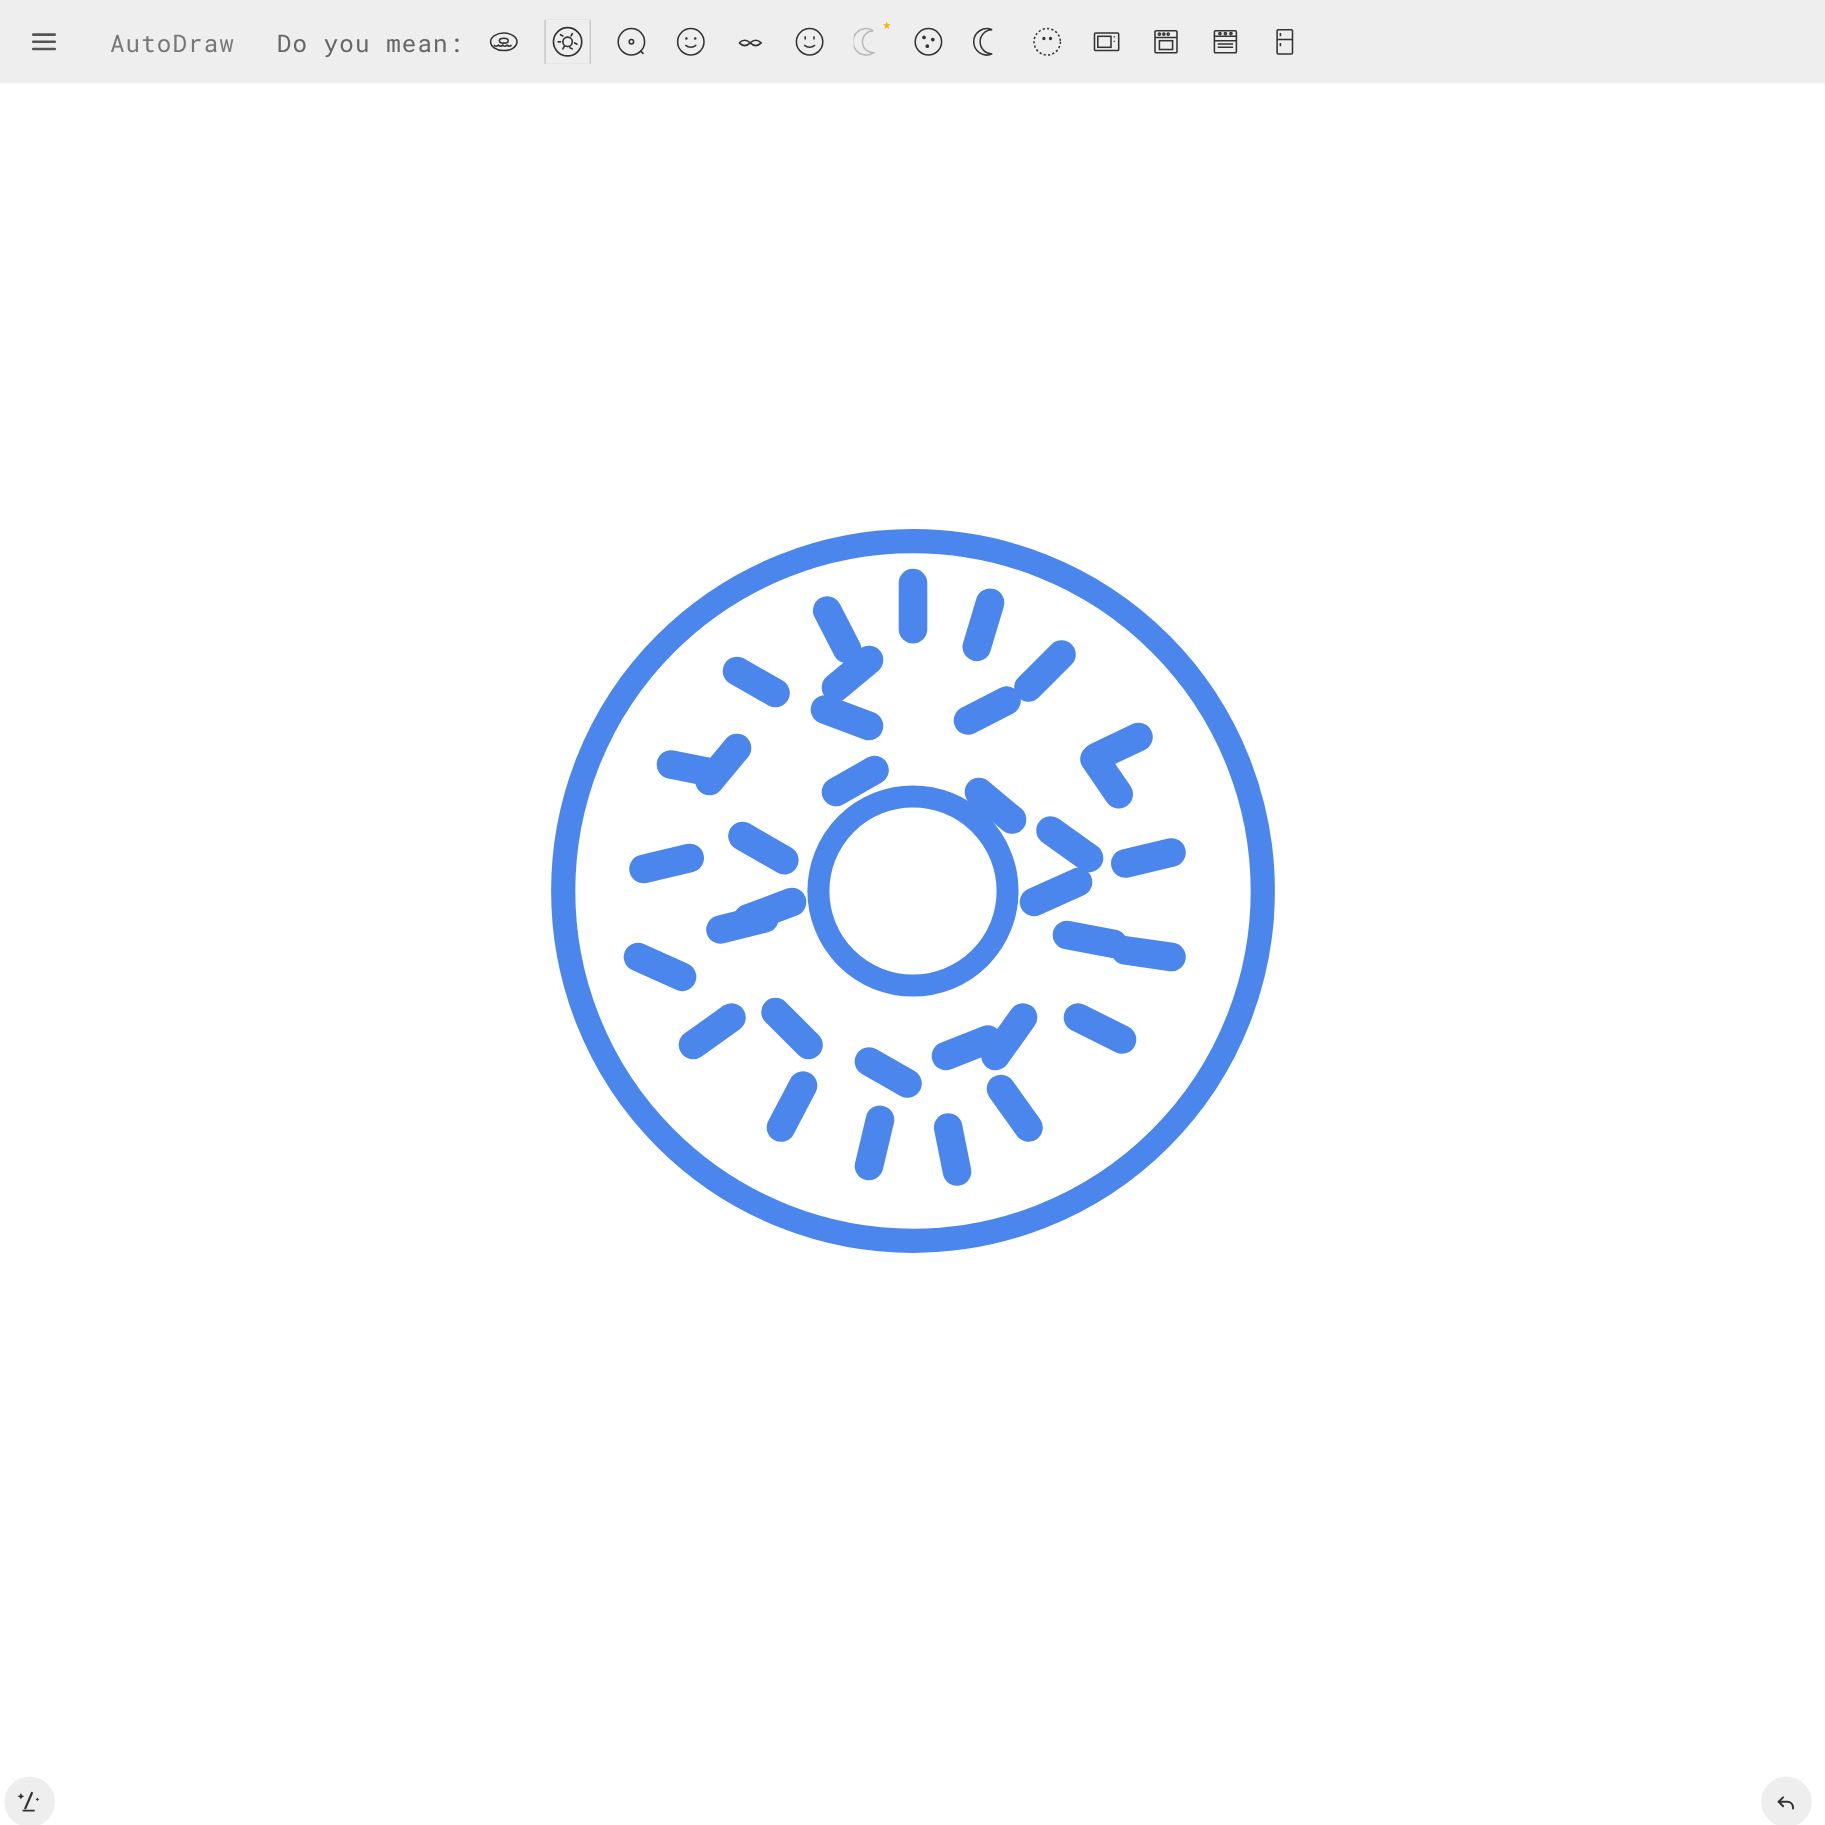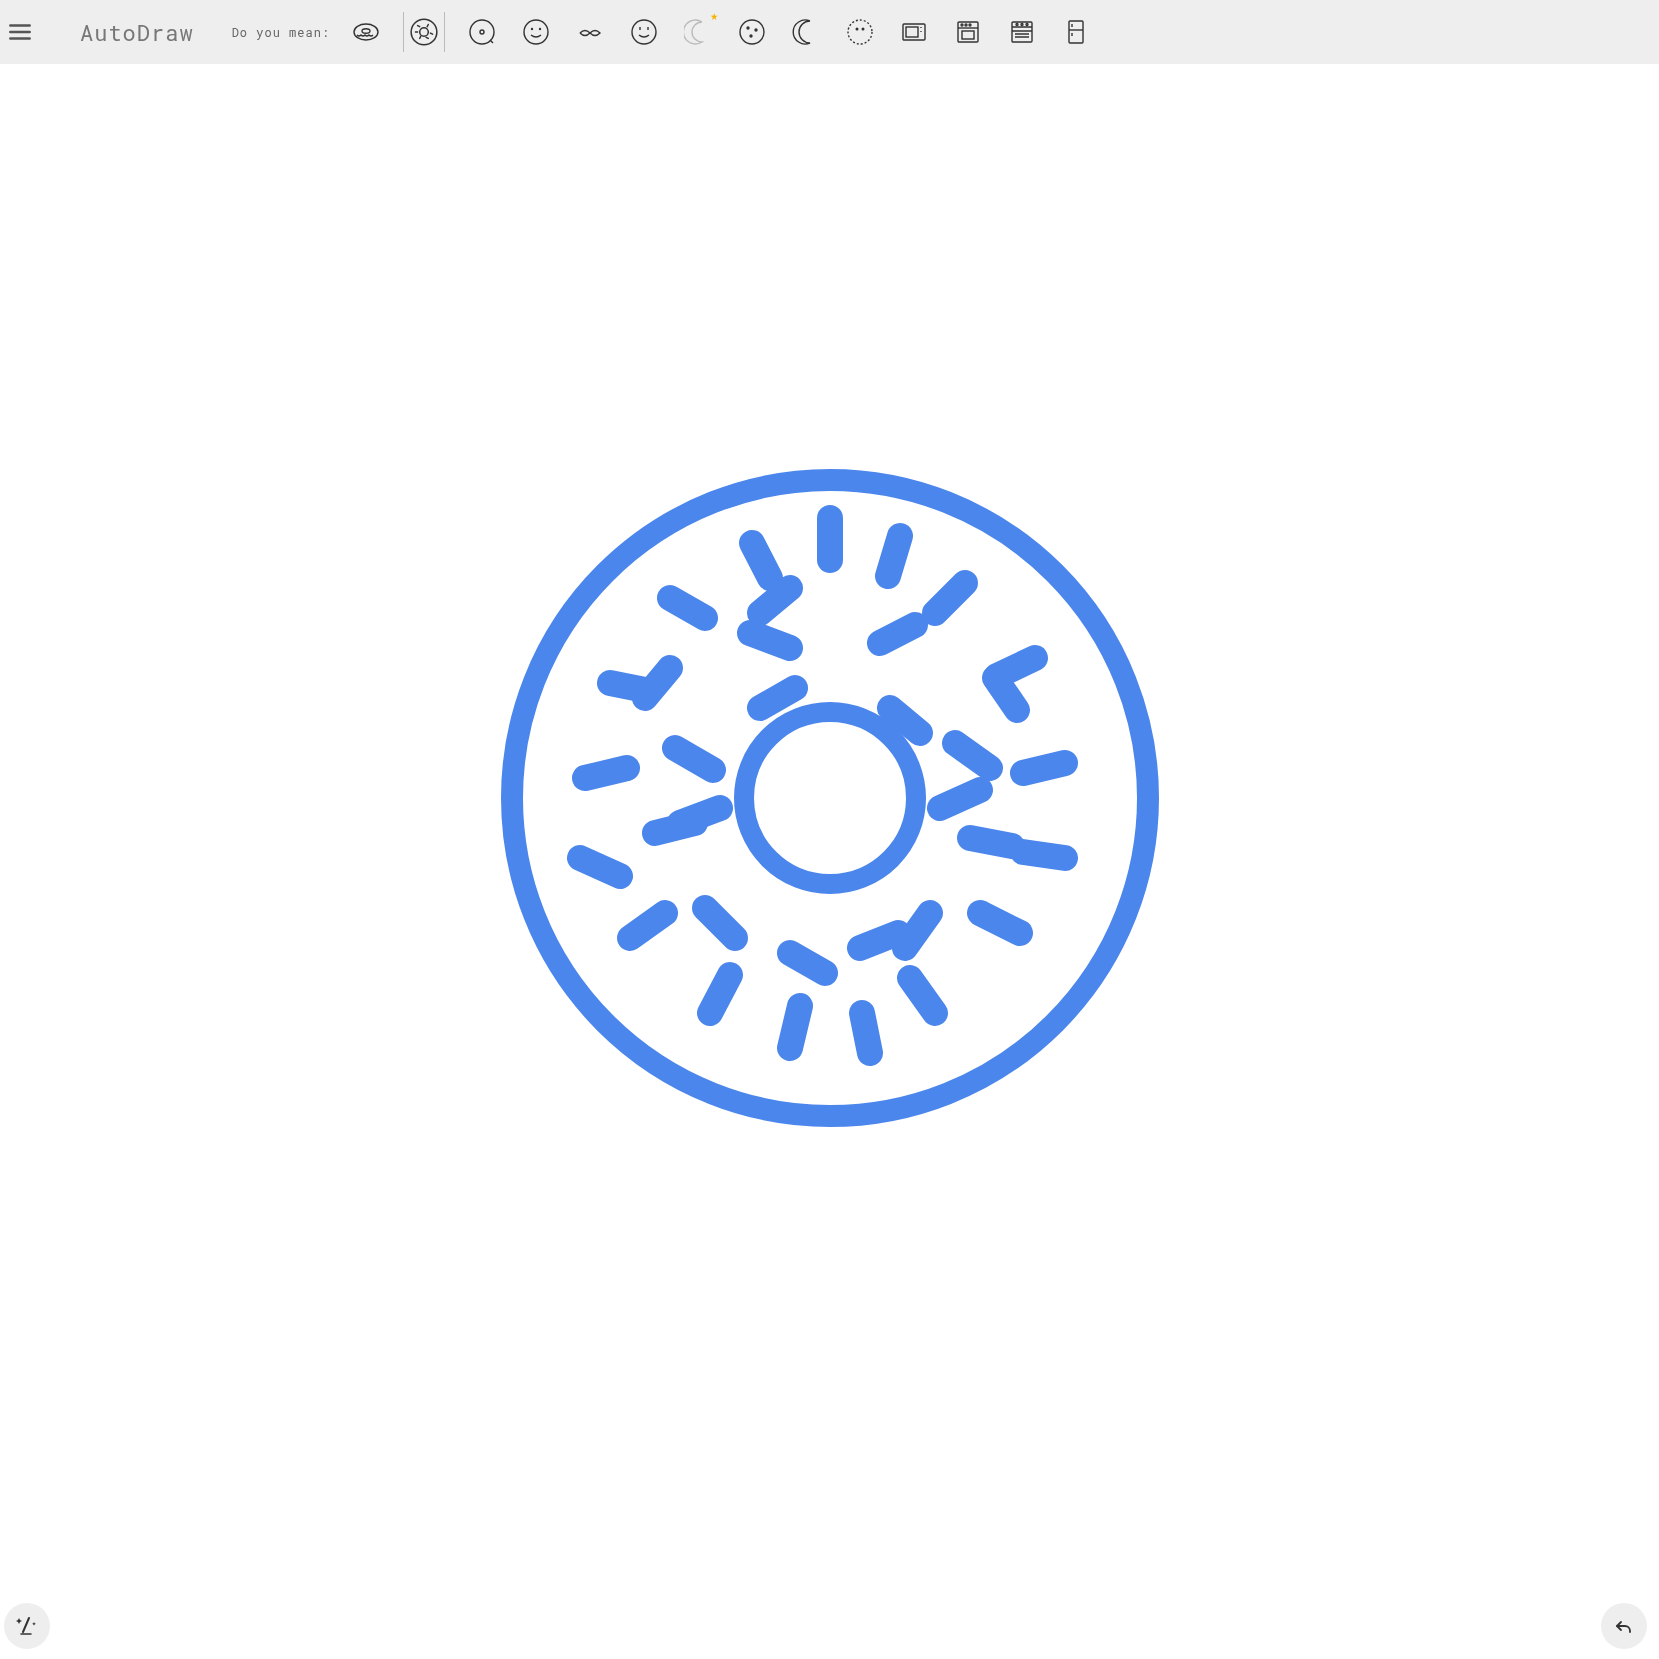--- a/index.html
+++ b/index.html
@@ -1,23 +1,23 @@
 <!DOCTYPE html>
 <html><head>
 <meta charset="utf-8">
 <style>
   * { box-sizing: border-box; margin: 0; padding: 0; }
   html, body { width: 100%; height: 100%; font-family: "Roboto Mono", "Courier New", monospace; background: #fff; }
   
   .topbar {
-    height: 64px;
+    height: 76px;
     background: #eeeeee;
     display: flex;
     align-items: center;
-    padding: 0 0;
+    padding: 0 20px;
     gap: 0;
   }
   
   .menu-btn {
     width: 40px;
     height: 40px;
     display: flex;
     align-items: center;
     justify-content: center;
     cursor: pointer;
@@ -26,21 +26,21 @@
   .menu-btn svg { width: 26px; height: 26px; }
   
   .app-title {
     font-size: 22px;
     color: #777;
     letter-spacing: 1px;
     margin-right: 38px;
   }
   
   .prompt {
-    font-size: 12px;
+    font-size: 22px;
     color: #666;
     letter-spacing: 1px;
     margin-right: 20px;
   }
   
   .suggestions {
     display: flex;
     gap: 22px;
     align-items: center;
     flex: 1;

